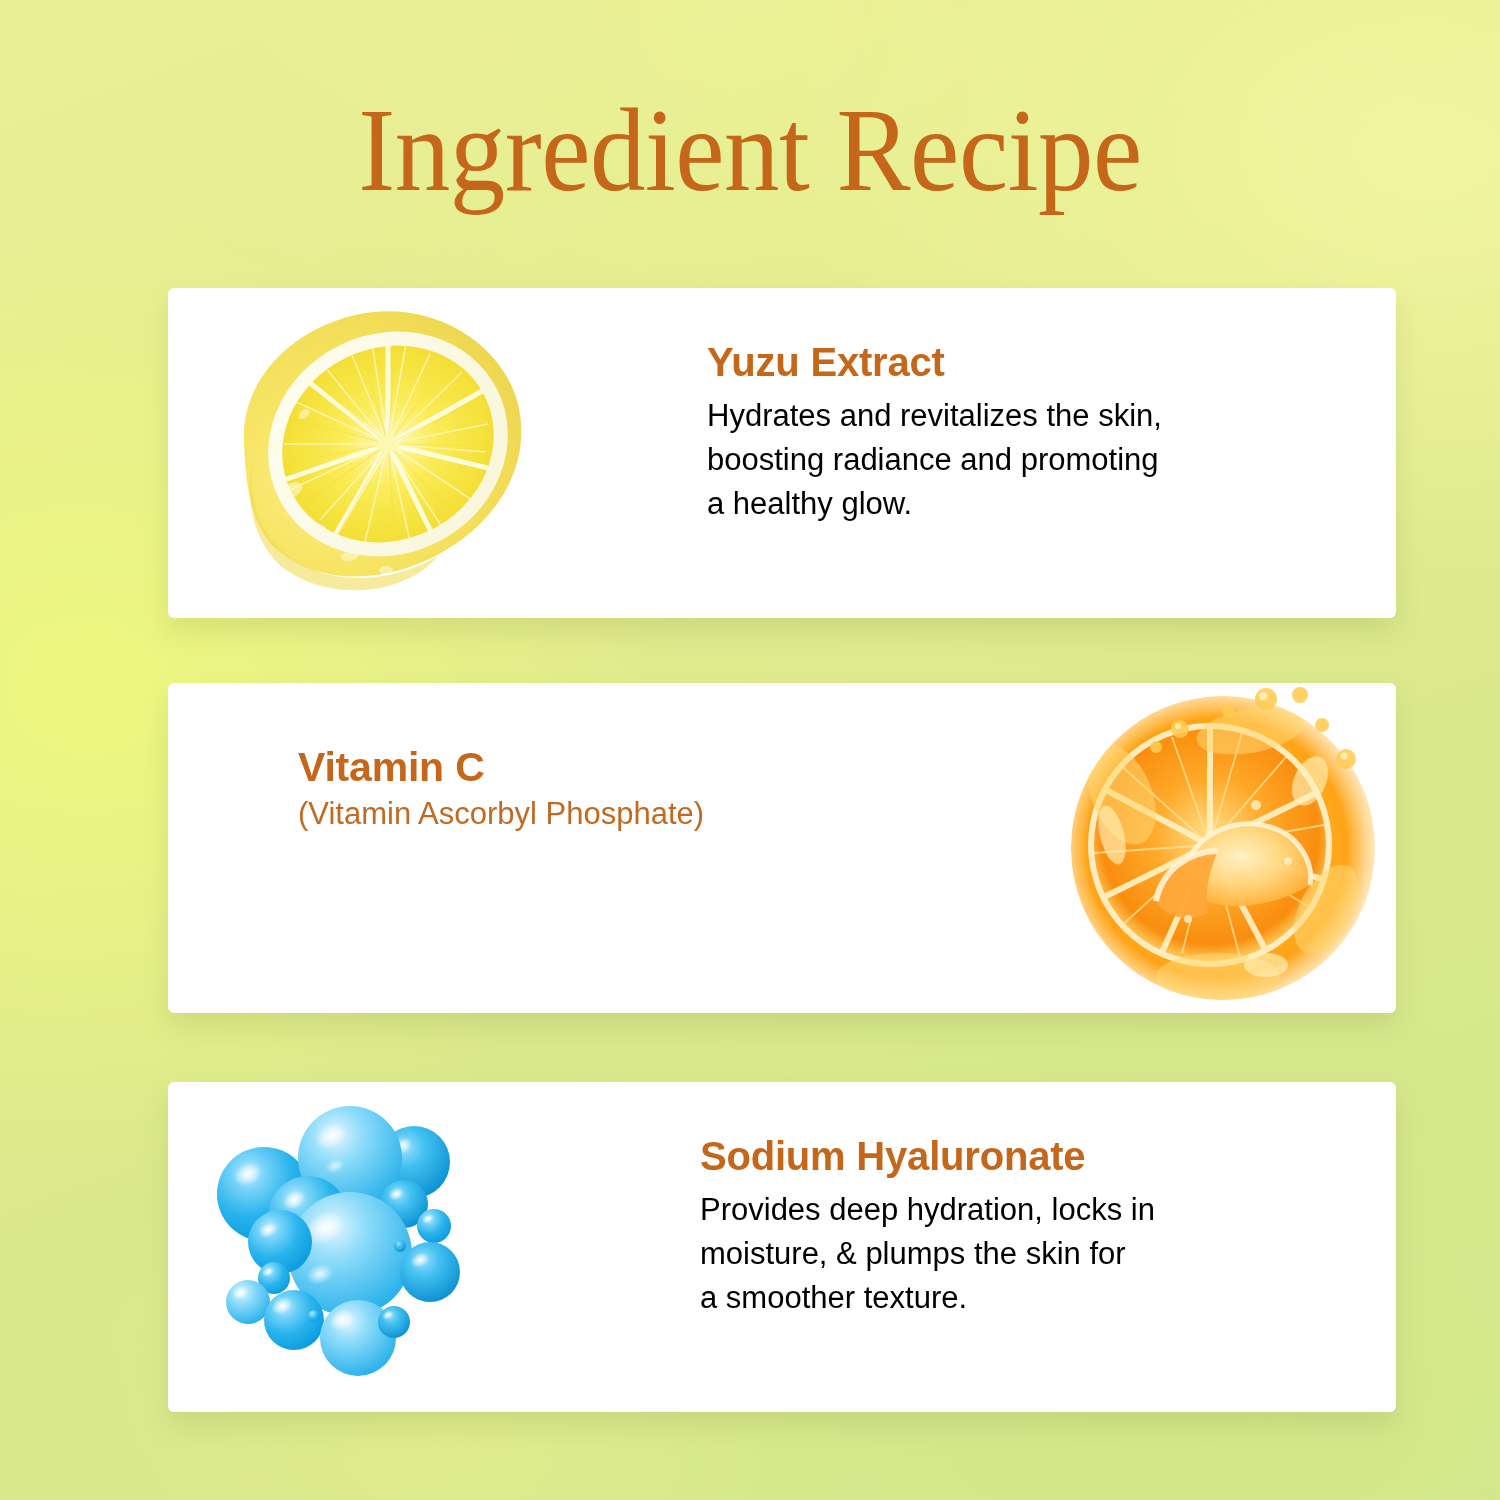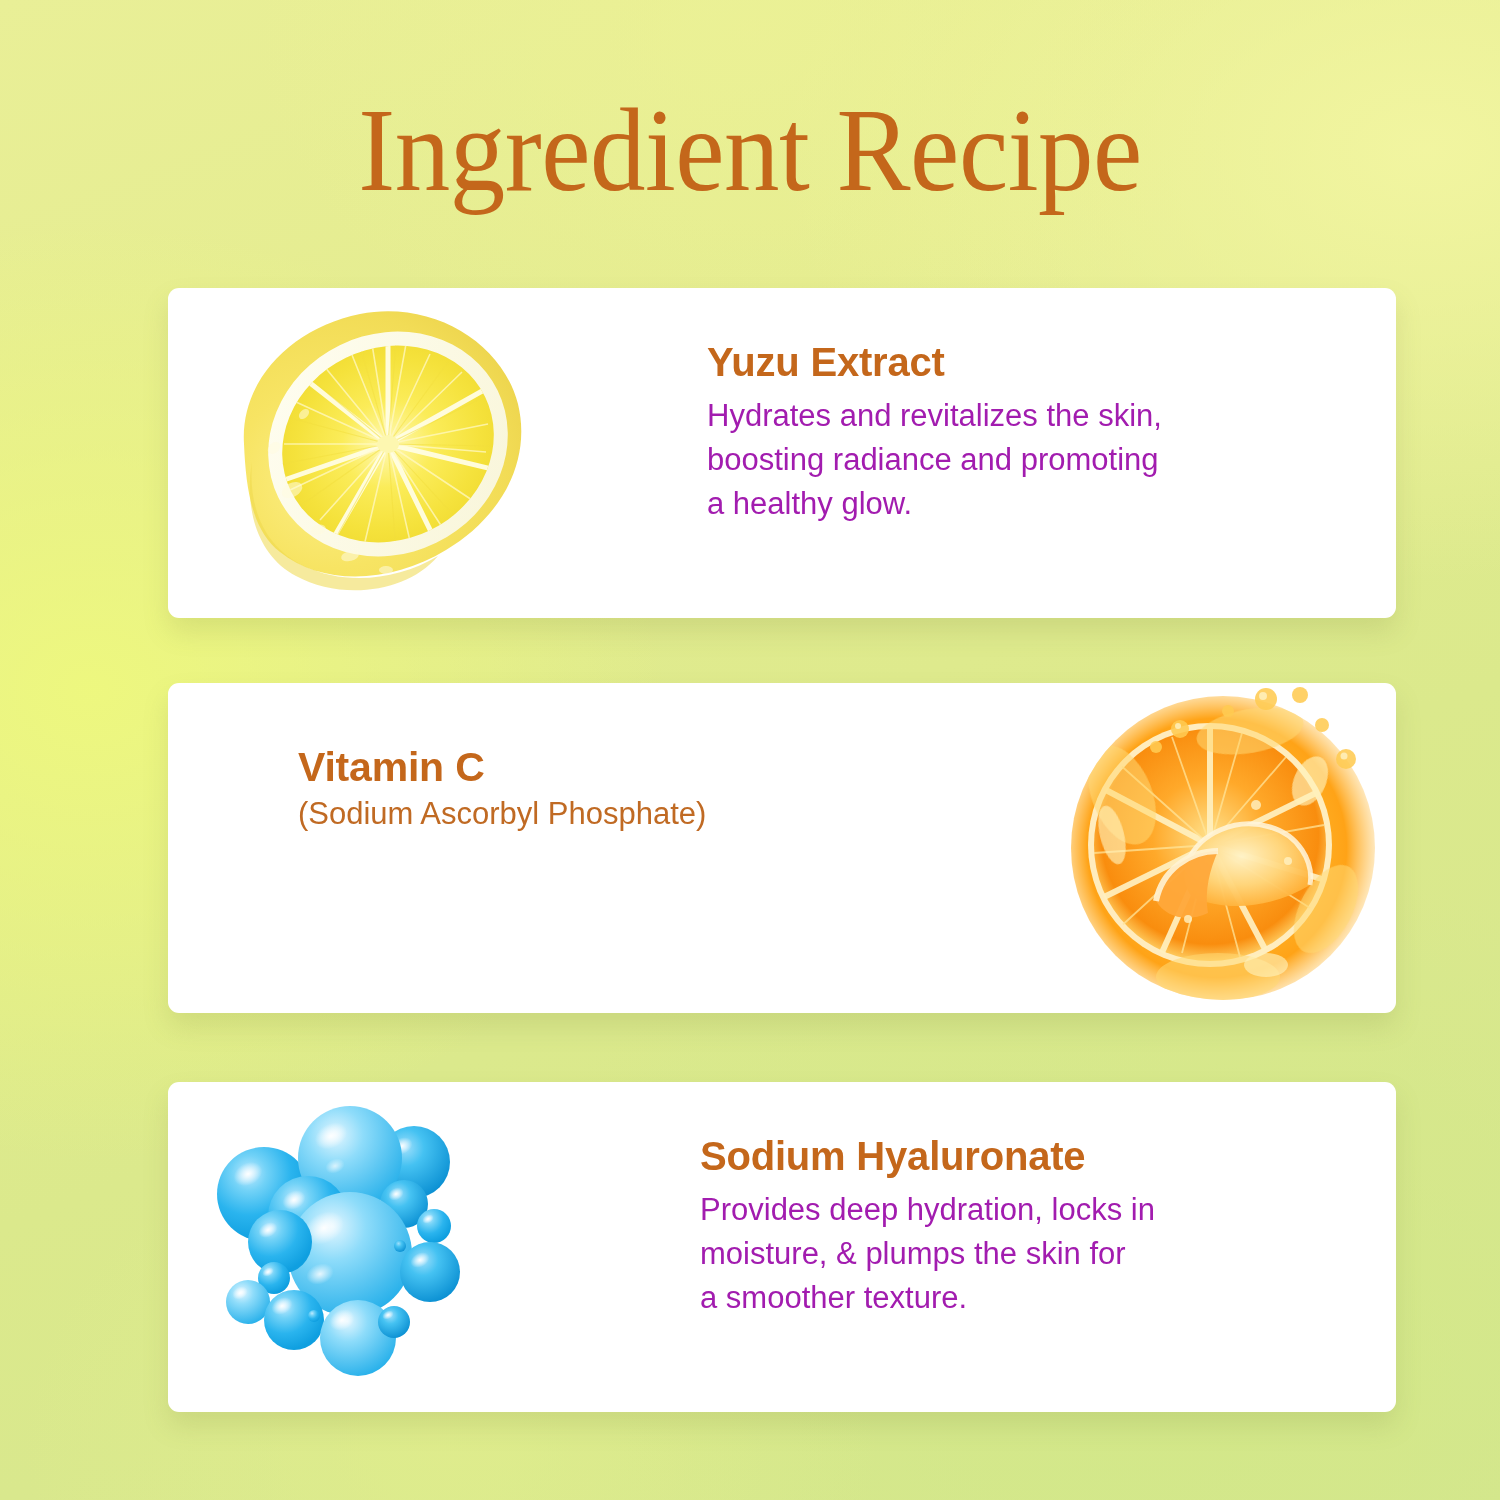--- a/index.html
+++ b/index.html
@@ -51,21 +51,21 @@
     letter-spacing:-0.5px;
     transform:scaleX(0.94);
   }
 
   
   .card {
     position:absolute;
     left:168px;
     width:1228px;
     background:#ffffff;
-    border-radius:11px;
+    border-radius:6px;
     box-shadow:0 14px 26px rgba(120,130,60,0.17);
     overflow:hidden;
   }
   #card-yuzu      { top:288px; height:330px; }
   #card-vitaminc  { top:683px; height:330px; }
   #card-sodium    { top:1082px; height:330px;padding-left:40px; }
 
   .card-text { position:absolute; }
   .ing-title {
     font-weight:bold;
@@ -74,21 +74,21 @@
     line-height:1.12;
     letter-spacing:-0.2px;
   }
   .ing-sub {
     color:#c06a23;
     font-size:31px;
     line-height:1.2;
     margin-top:4px;
   }
   .ing-desc {
-    color:#a21caf;
+    color:#000000;
     font-size:31px;
     line-height:1.42;
     margin-top:9px;
     white-space:pre-line;
   }
 
   
   #yuzu-text   { left:539px; top:52px; width:600px; text-align:left; }
   #vitc-text   { left:130px; top:62px; width:900px; text-align:left; }
   #sodium-text { left:532px; top:52px; width:600px; text-align:left; }
@@ -196,21 +196,21 @@
       <div class="ing-desc">Hydrates and revitalizes the skin,
 boosting radiance and promoting
 a healthy glow.</div>
     </div>
   </div>
 
   <div class="card" id="card-vitaminc">
 
     <div class="card-text" id="vitc-text">
       <div class="ing-title">Vitamin C</div>
-      <div class="ing-sub">(Sodium Ascorbyl Phosphate)</div>
+      <div class="ing-sub">(Vitamin Ascorbyl Phosphate)</div>
     </div>
 
     <div class="art" id="art-orange">
       <svg viewBox="0 0 330 326" xmlns="http://www.w3.org/2000/svg">
         <defs>
           <radialGradient id="juiceG" cx="48%" cy="50%" r="52%">
             <stop offset="0%" stop-color="#ffd257"></stop>
             <stop offset="52%" stop-color="#ffb52b"></stop>
             <stop offset="82%" stop-color="#ffa317"></stop>
             <stop offset="100%" stop-color="#ffbb3c" stop-opacity="0.35"></stop>

